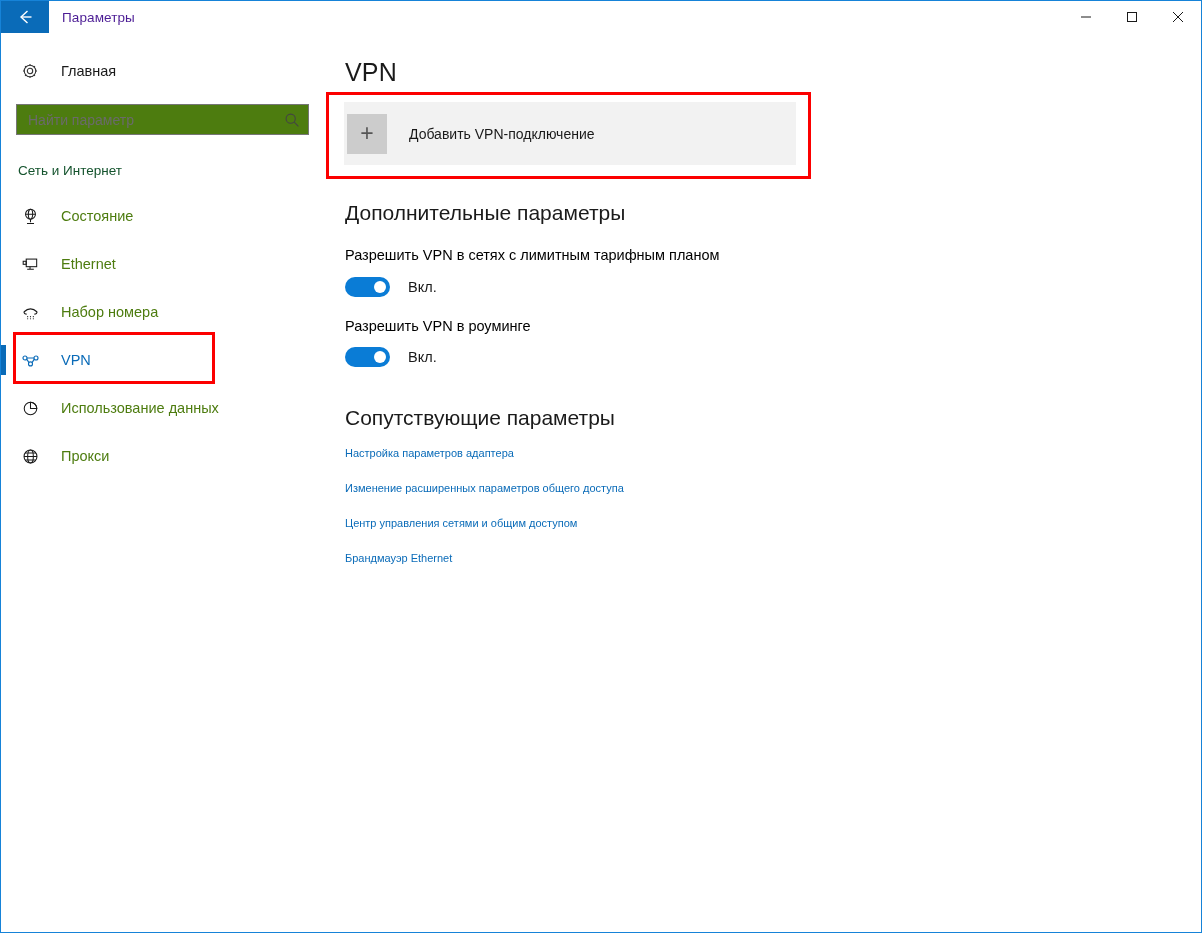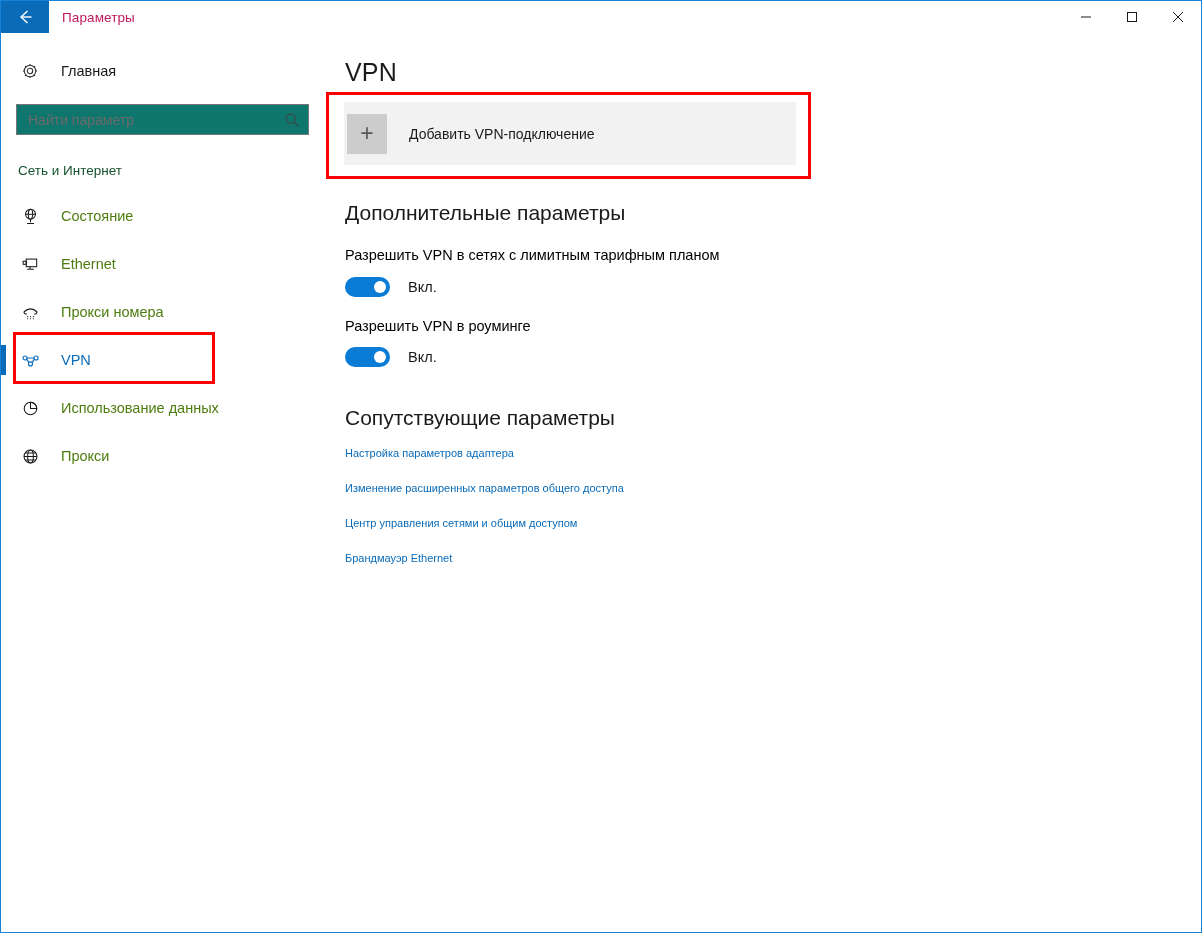--- a/index.html
+++ b/index.html
@@ -41,21 +41,21 @@
     justify-content: center;
     cursor: default;
   }
   .back-button svg { display: block; }
   .title-text {
     flex: 1;
     display: flex;
     align-items: center;
     padding-left: 13px;
     font-size: 13.5px;
-    color: #be185d;
+    color: #4c1d95;
     letter-spacing: .1px;
   }
   .caption-buttons {
     display: flex;
     align-items: stretch;
   }
   .caption-btn {
     width: 46px;
     display: flex;
     align-items: center;
@@ -94,21 +94,21 @@
   }
 
   .search-wrap {
     margin: 15px 0 0 14px;
     width: 293px;
     height: 31px;
     border: 1px solid #767676;
     box-sizing: border-box;
     display: flex;
     align-items: center;
-    background: #0f766e;
+    background: #4d7c0f;
   }
   .search-input {
     border: 0;
     outline: 0;
     flex: 1;
     height: 29px;
     padding: 0 8px 0 11px;
     font-family: "Liberation Sans", sans-serif;
     font-size: 14px;
     color: #1a1a1a;
@@ -383,21 +383,21 @@
             <g fill="#1a1a1a">
               <circle cx="7" cy="14.4" r=".62"></circle>
                 <circle cx="10" cy="14.4" r=".62"></circle>
                 <circle cx="13" cy="14.4" r=".62"></circle>
               <circle cx="7" cy="16.6" r=".62"></circle>
                 <circle cx="10" cy="16.6" r=".62"></circle>
                 <circle cx="13" cy="16.6" r=".62"></circle>
             </g>
           </svg>
         </span>
-        <span class="label">Прокси номера</span>
+        <span class="label">Набор номера</span>
       </div>
 
       <div class="nav-item selected">
         <span class="ico">
           <svg width="19" height="19" viewBox="0 0 20 20">
             <circle cx="4.2" cy="7.4" r="2.1" fill="none" stroke="#0a6bb8" stroke-width="1.2"></circle>
             <circle cx="15.8" cy="7.4" r="2.1" fill="none" stroke="#0a6bb8" stroke-width="1.2"></circle>
             <circle cx="10" cy="13.6" r="2.1" fill="none" stroke="#0a6bb8" stroke-width="1.2"></circle>
             <path d="M6 8.6 L8.4 12.2 M14 8.6 L11.6 12.2 M6.3 7.4 H13.7" stroke="#0a6bb8" stroke-width="1.2" fill="none"></path>
           </svg>

